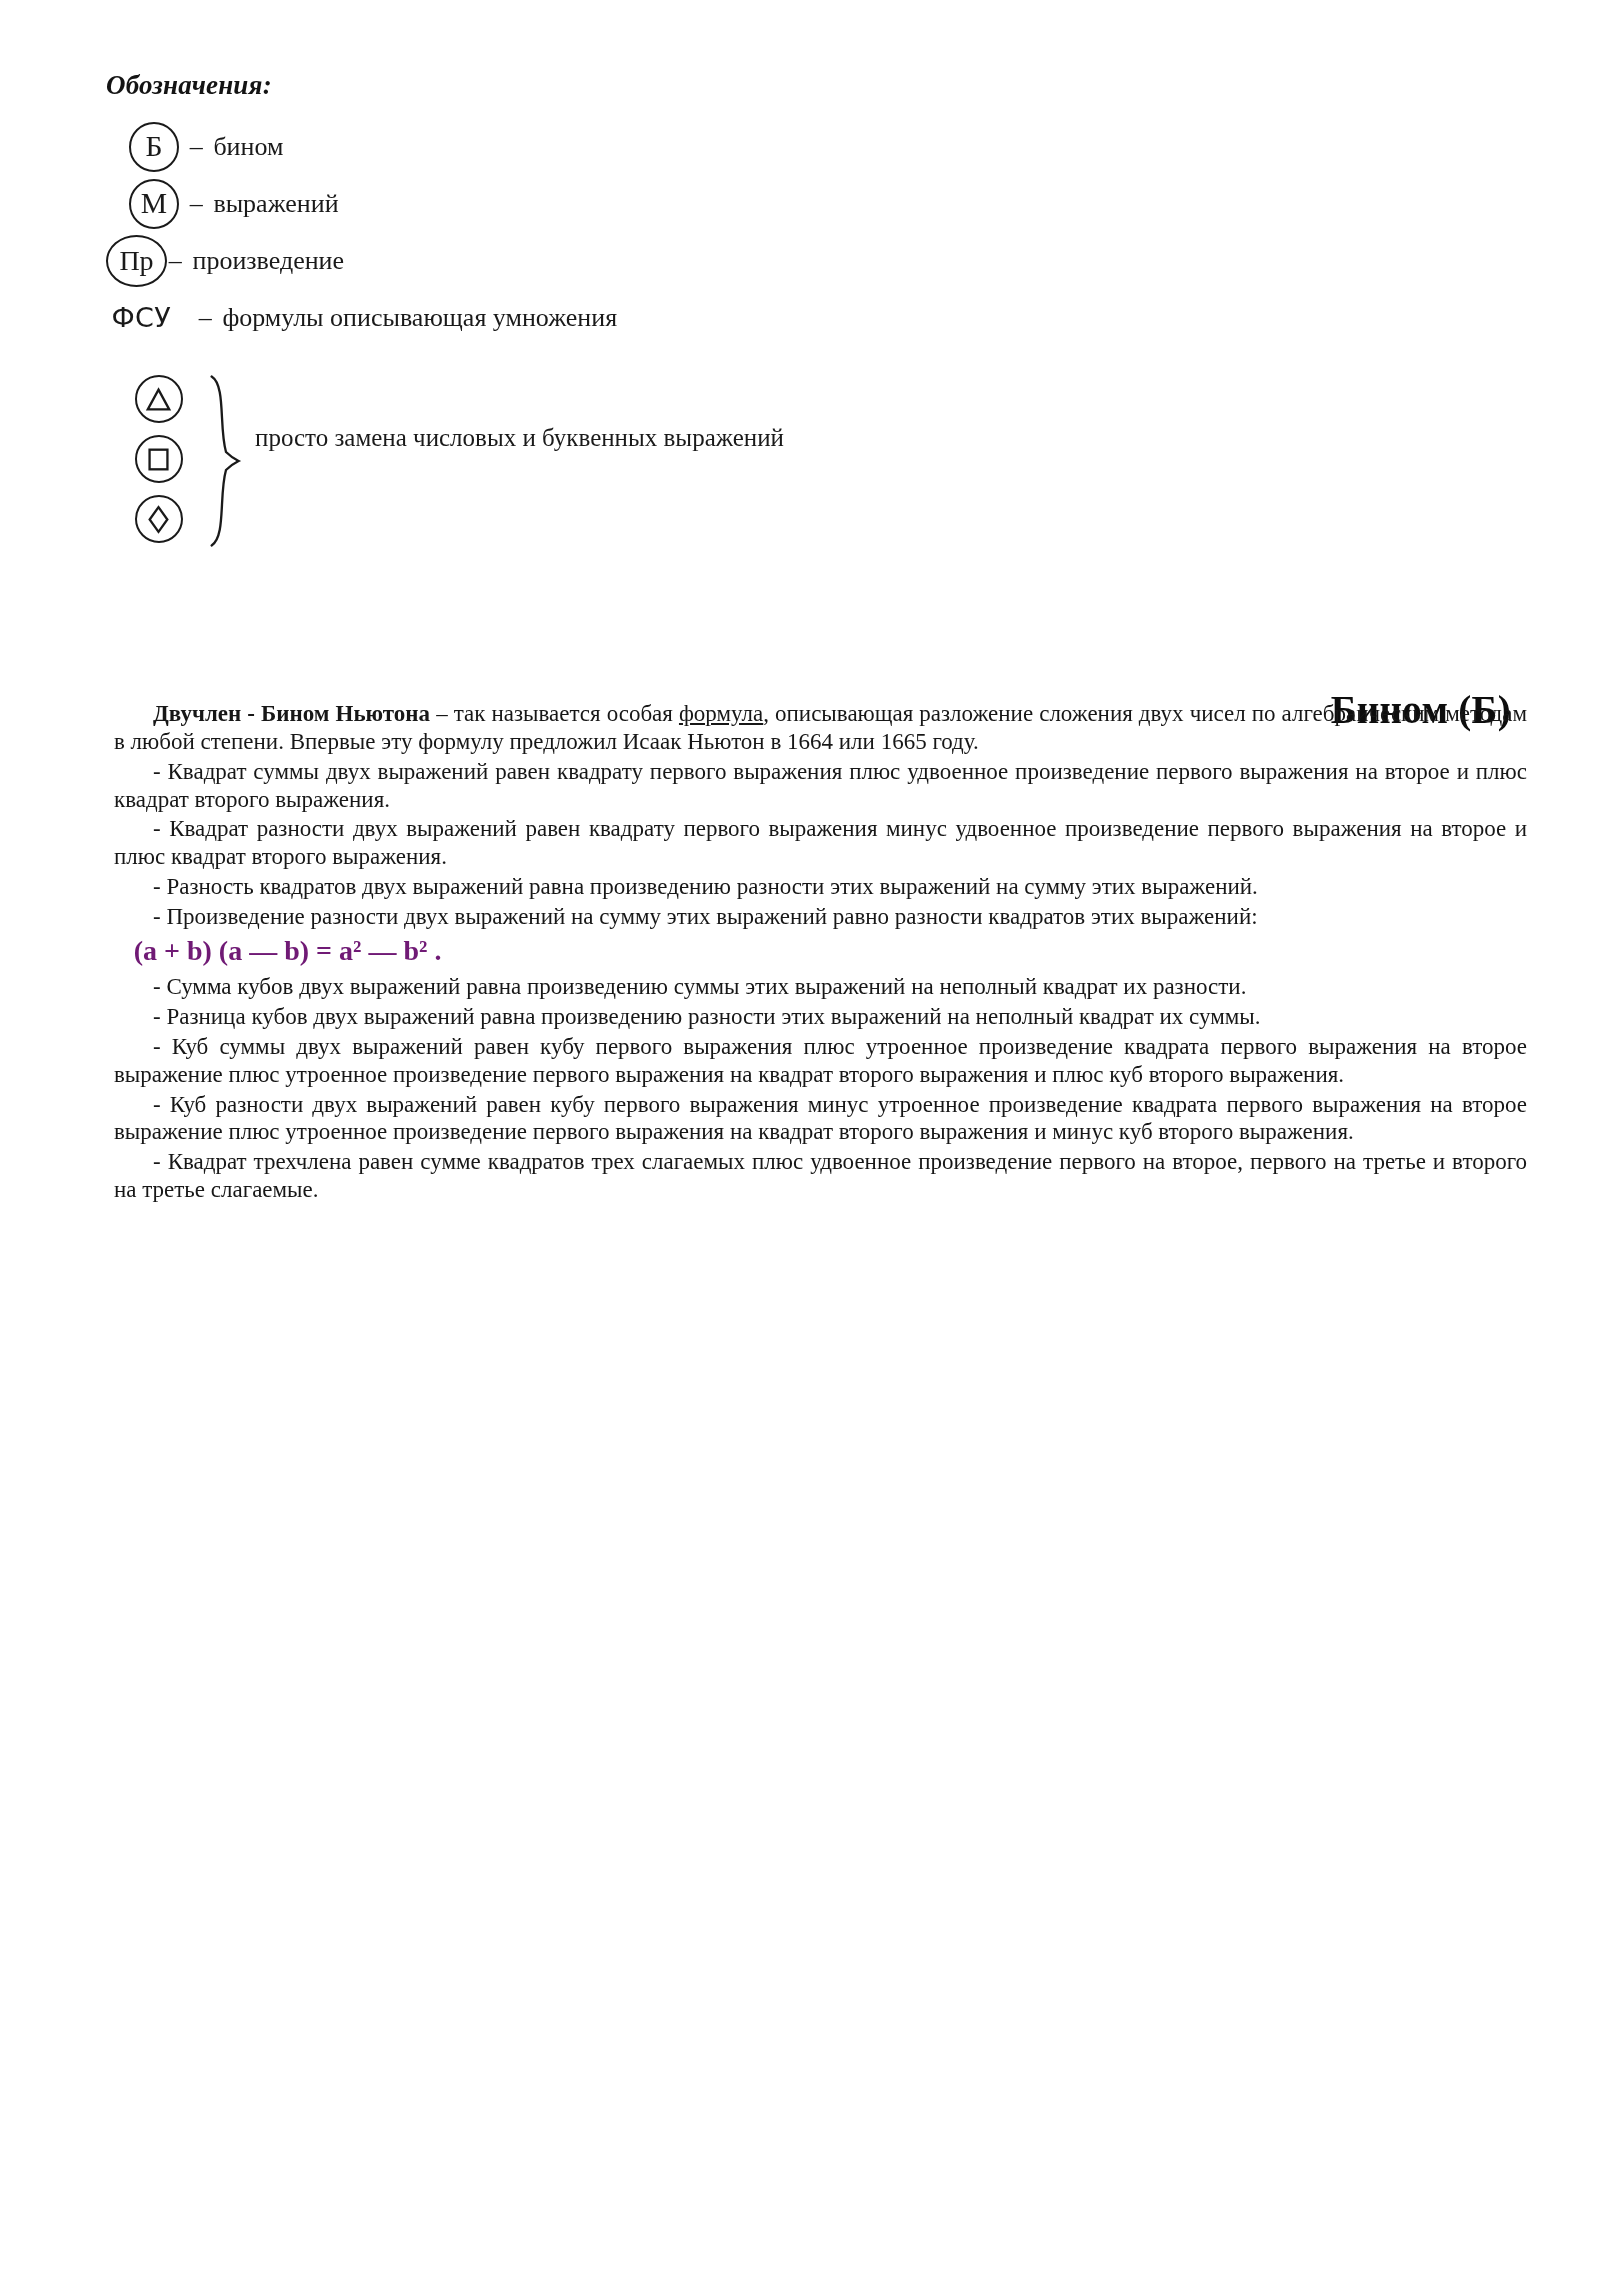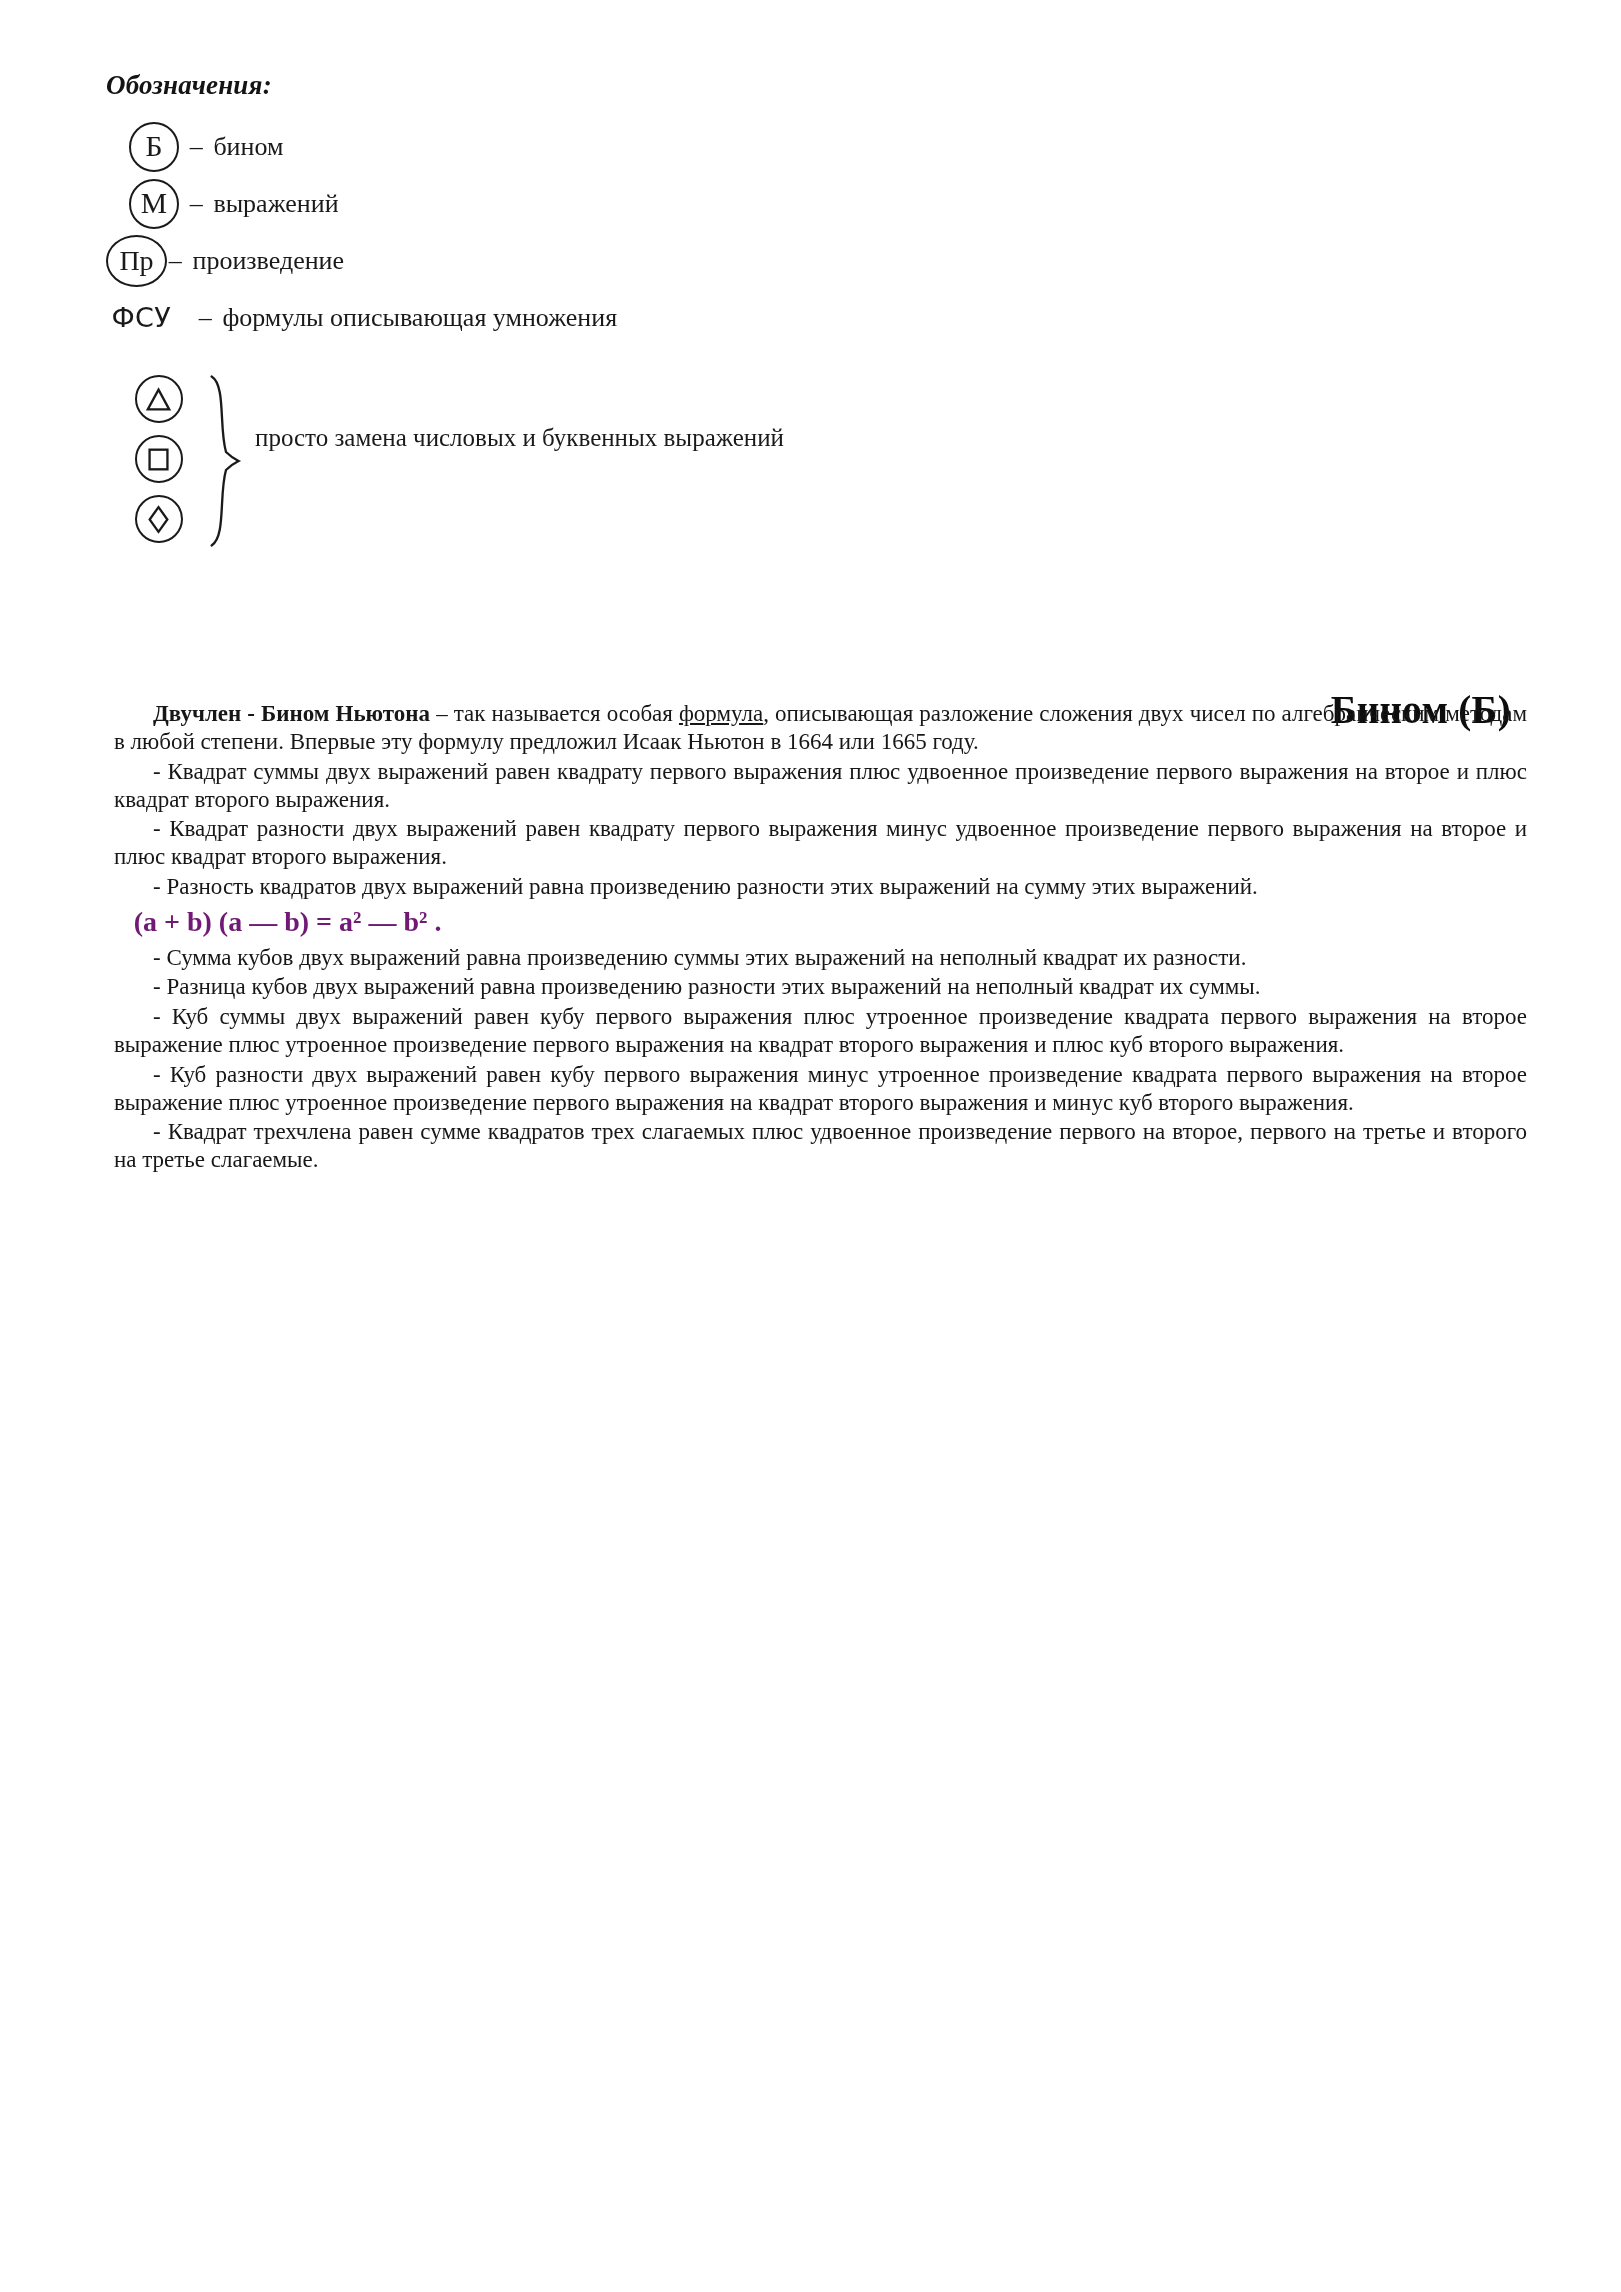--- a/index.html
+++ b/index.html
@@ -254,20 +254,21 @@
 
   <h1 class="doc-title">Бином (Б)</h1>
 
   <section class="body-block">
 
     <p class="para lead"><b>Двучлен - Бином Ньютона</b><span> – так называется особая </span><u>формула</u><span>, описывающая разложение сложения двух чисел по алгебраическим методам в любой степени. Впервые эту формулу предложил Исаак Ньютон в 1664 или 1665 году.</span></p>
 
     <p class="para">- Квадрат суммы двух выражений равен квадрату первого выражения плюс удвоенное произведение первого выражения на второе и плюс квадрат второго выражения.</p>
     <p class="para">- Квадрат разности двух выражений равен квадрату первого выражения минус удвоенное произведение первого выражения на второе и плюс квадрат второго выражения.</p>
     <p class="para">- Разность квадратов двух выражений равна произведению разности этих выражений на  сумму этих выражений.</p>
+    <p class="para">- Произведение разности двух выражений на  сумму этих выражений равно разности квадратов этих выражений:</p>
 
     <p class="formula">(a + b) (a — b) = a² — b² .</p>
 
     <p class="para">- Сумма кубов двух выражений равна произведению суммы этих выражений на неполный квадрат их разности.</p>
     <p class="para">- Разница кубов двух выражений равна произведению разности этих выражений на неполный квадрат их суммы.</p>
     <p class="para">- Куб суммы двух выражений равен кубу первого выражения плюс утроенное произведение квадрата первого выражения на второе выражение плюс утроенное произведение первого выражения на квадрат второго выражения и плюс куб второго выражения.</p>
     <p class="para">- Куб разности двух выражений равен кубу первого выражения минус утроенное произведение квадрата первого выражения на второе выражение плюс утроенное произведение первого выражения на квадрат второго выражения и минус куб второго выражения.</p>
     <p class="para">- Квадрат трехчлена равен сумме квадратов трех слагаемых плюс удвоенное произведение первого на второе, первого на третье и второго на третье слагаемые.</p>
   </section>
 

